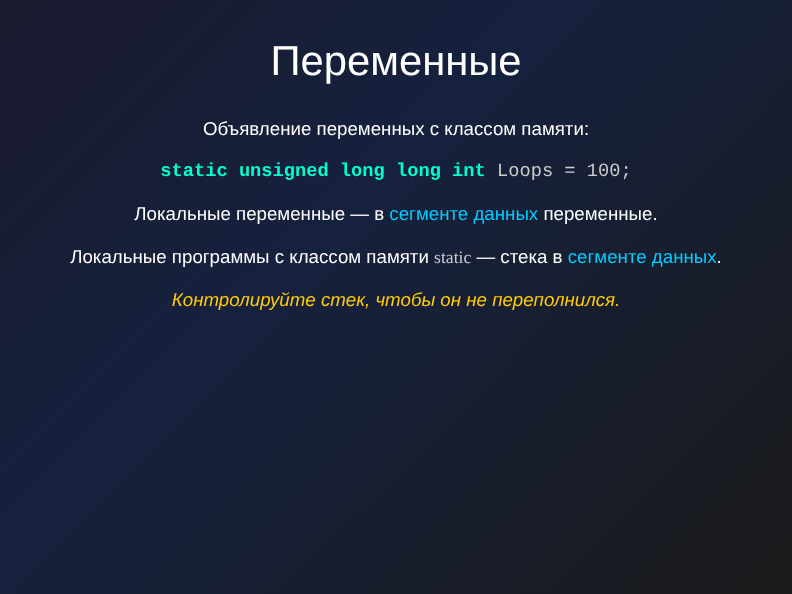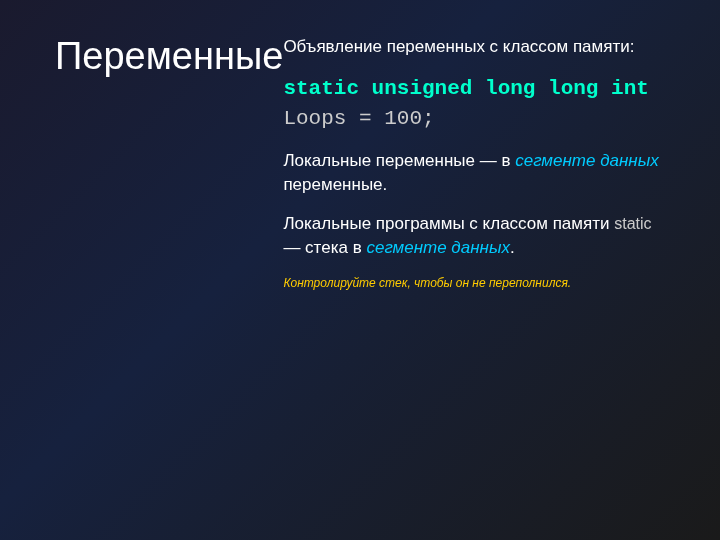--- a/index.html
+++ b/index.html
@@ -16,77 +16,77 @@
       color: #ffffff;
       overflow: hidden;
     }
 
     .slide {
       width: 720px;
       height: 540px;
       background: linear-gradient(135deg, #1a1a2e 0%, #16213e 40%, #1a1a1a 100%);
       padding: 35px 55px 30px 55px;
       display: flex;
-      flex-direction: row;
+      flex-direction: column;
     }
 
     .title {
       font-size: 38px;
       font-weight: normal;
       color: #ffffff;
       text-align: center;
       margin-bottom: 28px;
       font-family: Arial, sans-serif;
     }
 
     .content {
       display: flex;
       flex-direction: column;
       gap: 14px;
       font-size: 17px;
       line-height: 1.45;
+      align-items: center;
     }
 
     .code-line {
       font-family: 'Courier New', Courier, monospace;
-      font-size: 21px;
+      font-size: 17px;
       font-weight: bold;
     }
 
     .kw-cyan {
       color: #00ffcc;
       font-weight: bold;
     }
 
     .kw-normal {
       color: #cccccc;
       font-weight: normal;
     }
 
     .highlight-cyan-italic {
       color: #00ccff;
-      font-style: italic;
     }
 
     .inline-code {
-      font-family: Liberation Sans, sans-serif;
+      font-family: Liberation Serif, serif;
       color: #cccccc;
       font-size: 16px;
     }
 
     .paragraph {
       color: #ffffff;
       font-size: 17px;
       line-height: 1.45;
     }
 
     .warning-line {
       color: #ffcc00;
       font-style: italic;
-      font-size: 12px;
+      font-size: 17px;
     }
   </style>
 </head>
 <body>
 
 <div class="slide">
 
   <h1 class="title">Переменные</h1>
 
   <div class="content">

